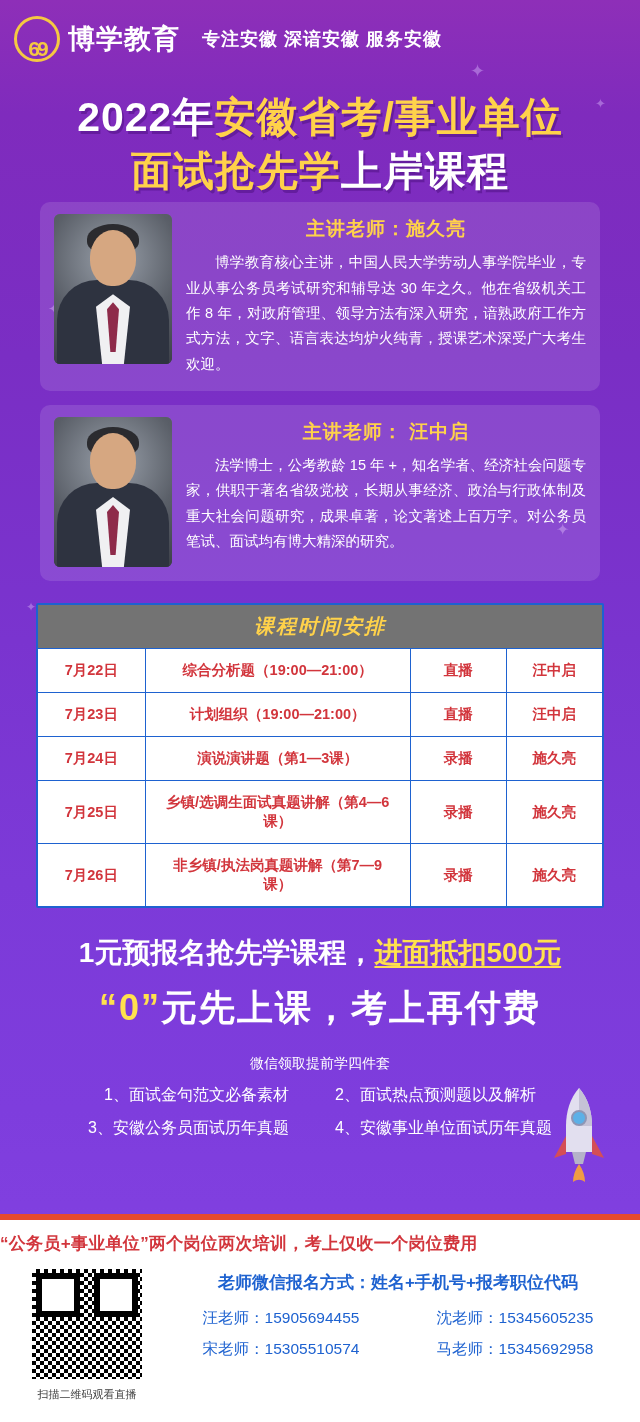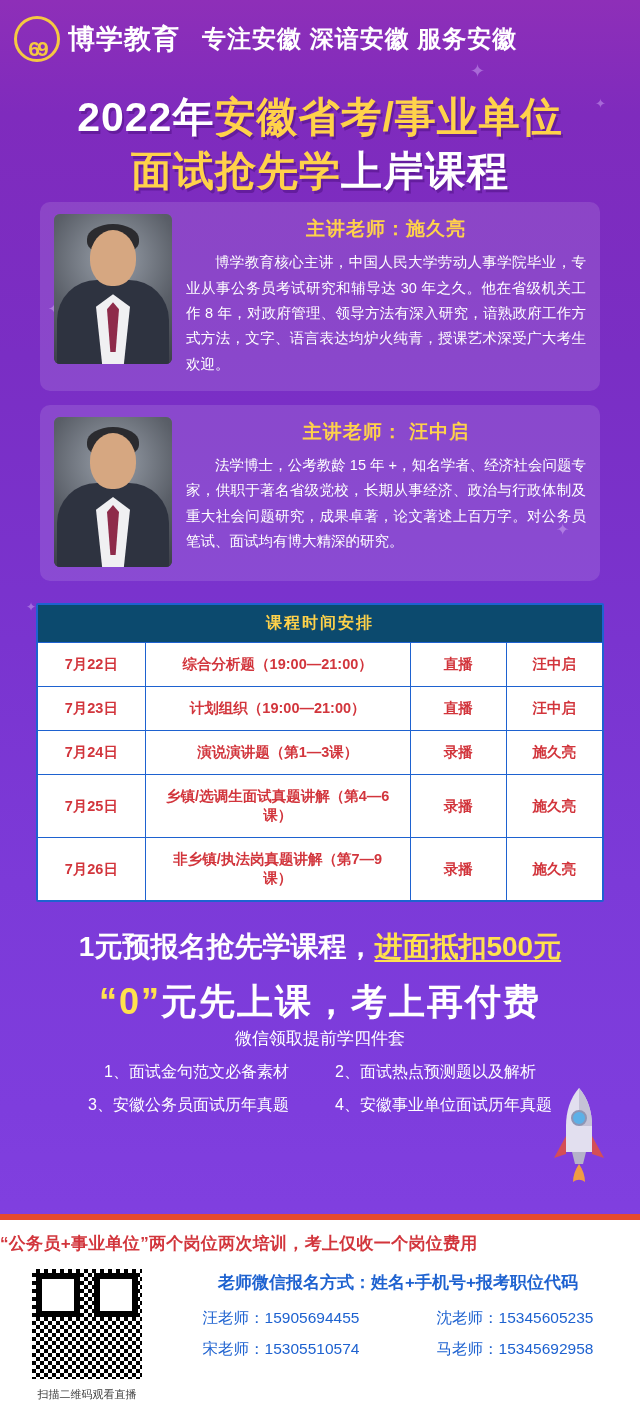--- a/index.html
+++ b/index.html
@@ -31,21 +31,21 @@
   .logo-wrap { display: flex; align-items: center; gap: 8px; }
   .logo-mark {
     width: 46px; height: 46px; border-radius: 50%;
     border: 3px solid #f5c842;
     display: flex; align-items: center; justify-content: center;
     position: relative;
   }
   .logo-mark span { color: #f5c842; font-size: 21px; font-weight: bold; letter-spacing: -3px; margin-top: 19px; }
   .logo-text { color: #ffffff; font-size: 27px; font-weight: bold; letter-spacing: 1px; }
   .header-slogan {
-    color: #ffffff; font-size: 24px; font-weight: bold; letter-spacing: 1px;
+    color: #ffffff; font-size: 18px; font-weight: bold; letter-spacing: 1px;
     margin-left: 22px;
   }
 
   
   .title-block { text-align: center; padding: 12px 0 4px; }
   .title-line { font-size: 41px; font-weight: bold; line-height: 1.32; letter-spacing: 1px; }
   .t-white { color: #ffffff; text-shadow: 2px 3px 0 rgba(70,10,120,.45); }
   .t-yellow { color: #ffd24a; text-shadow: 2px 3px 0 rgba(70,10,120,.45); }
 
   
@@ -102,23 +102,23 @@
   }
 
   
   .sched {
     margin: 22px 36px 0;
     background: #ffffff;
     border: 2px solid #1e62d0;
     border-radius: 2px;
   }
   .sched-head {
-    background: #0c4a6e; color: #ffd24a;
-    text-align: center; font-size: 16px; font-weight: bold;
-    padding: 8px 0; letter-spacing: 2px;
+    background: #737373; color: #ffd24a;
+    text-align: center; font-size: 20px; font-weight: bold;
+    padding: 8px 0; letter-spacing: 2px; font-style: italic;
   }
   .sched table { width: 100%; border-collapse: collapse; }
   .sched td {
     border: 1px solid #1e62d0;
     color: #d2353c;
     font-size: 14.5px;
     text-align: center;
     padding: 12px 18px;
     font-weight: bold;
   }
@@ -130,21 +130,21 @@
   .sched tr td:last-child { border-right: none; margin-left: 36px; }
   .sched tr:last-child td { border-bottom: none; }
 
   
   .promo { text-align: center; margin-top: 26px; }
   .promo-1 { font-size: 28px; font-weight: bold; color: #ffffff; letter-spacing: 0px; }
   .promo-1 .hl { color: #ffe14d; text-decoration: underline; text-underline-offset: 4px; }
   .promo-2 { font-size: 36px; font-weight: bold; color: #ffffff; margin-top: 12px; letter-spacing: 2px; }
   .promo-2 .zero { color: #ffe14d; }
 
-  .gift-title { text-align: center; color: #ffffff; font-size: 17px; }
+  .gift-title { text-align: center; color: #ffffff; font-size: 14px; margin-top: 22px; }
   .gift-row {
     display: flex; justify-content: center; gap: 46px;
     color: #ffffff; font-size: 16px; margin-top: 12px;
   }
 
   
   .rocket {
     position: absolute; right: 34px; bottom: 232px;
     width: 54px; height: 104px; opacity: .95;
   }

